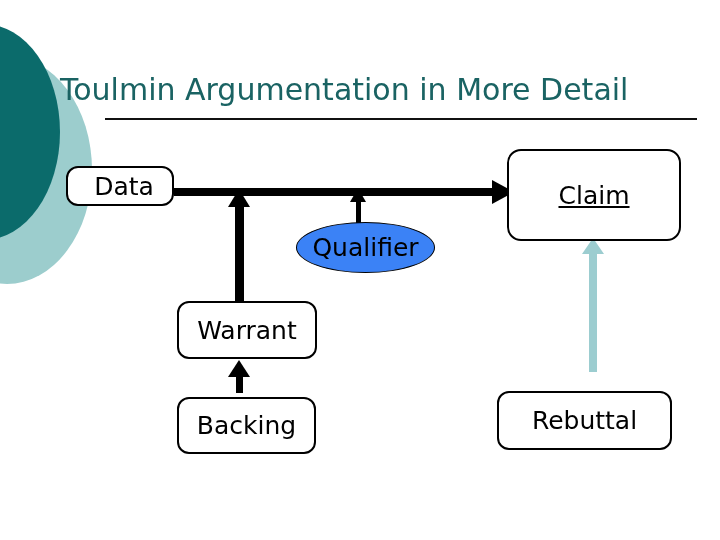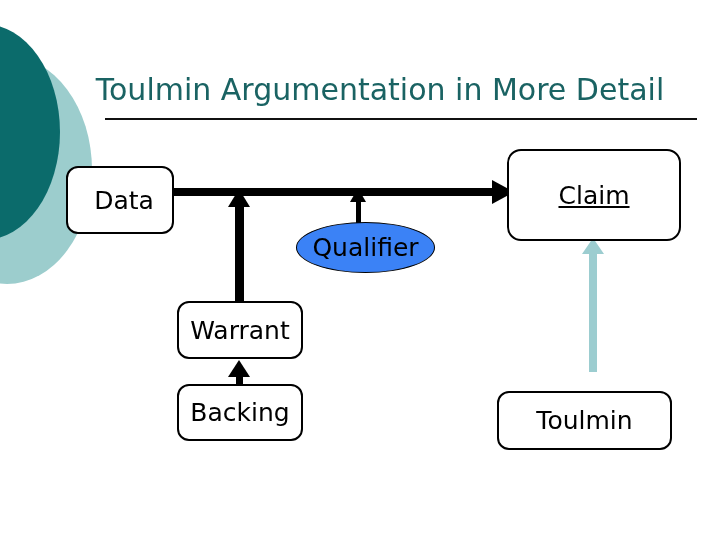--- a/index.html
+++ b/index.html
@@ -35,21 +35,21 @@
     height: 216px;
     background: #0b6b6b;
   }
 
   
   #title {
     position: absolute;
     left: 60px;
     top: 72px;
     width: 640px;
-    text-align: center;
+    text-align: left;
     color: #1a6363;
     font-size: 30px;
     font-weight: normal;
     line-height: 36px;
     letter-spacing: 0px;
     white-space: nowrap;
   }
   #title-rule {
     position: absolute;
     left: 105px;
@@ -67,24 +67,24 @@
     background: #ffffff;
     border-radius: 12px;
     display: flex;
     align-items: center;
     justify-content: center;
     color: #000000;
     font-size: 25px;
     line-height: 1;
     z-index: 5;
   }
-  #node-data   { left: 66px;  top: 166px; width: 108px; height: 68px; padding-left: 8px; }
+  #node-data   { left: 66px;  top: 166px; width: 108px; height: 40px; padding-left: 8px; }
   #node-claim  { left: 507px; top: 149px; width: 174px; height: 92px; border-radius: 14px; text-decoration: underline; }
-  #node-warrant{ left: 177px; top: 301px; width: 126px; height: 58px; }
-  #node-backing{ left: 177px; top: 384px; width: 126px; height: 57px; text-align: center; }
+  #node-warrant{ left: 177px; top: 301px; width: 140px; height: 58px; }
+  #node-backing{ left: 177px; top: 397px; width: 139px; height: 57px; text-align: center; }
   #node-rebuttal{left: 497px; top: 391px; width: 175px; height: 59px; }
 
   
   #node-qualifier {
     position: absolute;
     left: 296px;
     top: 222px;
     width: 139px;
     height: 51px;
     box-sizing: border-box;
@@ -197,15 +197,15 @@
   <div class="conn" id="conn-backing-head"></div>
 
   <div class="conn" id="conn-rebuttal-line"></div>
   <div class="conn" id="conn-rebuttal-head"></div>
 
   <div class="node-box" id="node-data">Data</div>
   <div class="node-box" id="node-claim">Claim</div>
   <div id="node-qualifier">Qualifier</div>
   <div class="node-box" id="node-warrant">Warrant</div>
   <div class="node-box" id="node-backing">Backing</div>
-  <div class="node-box" id="node-rebuttal">Toulmin</div>
+  <div class="node-box" id="node-rebuttal">Rebuttal</div>
 
 </div>
 
 </body></html>

